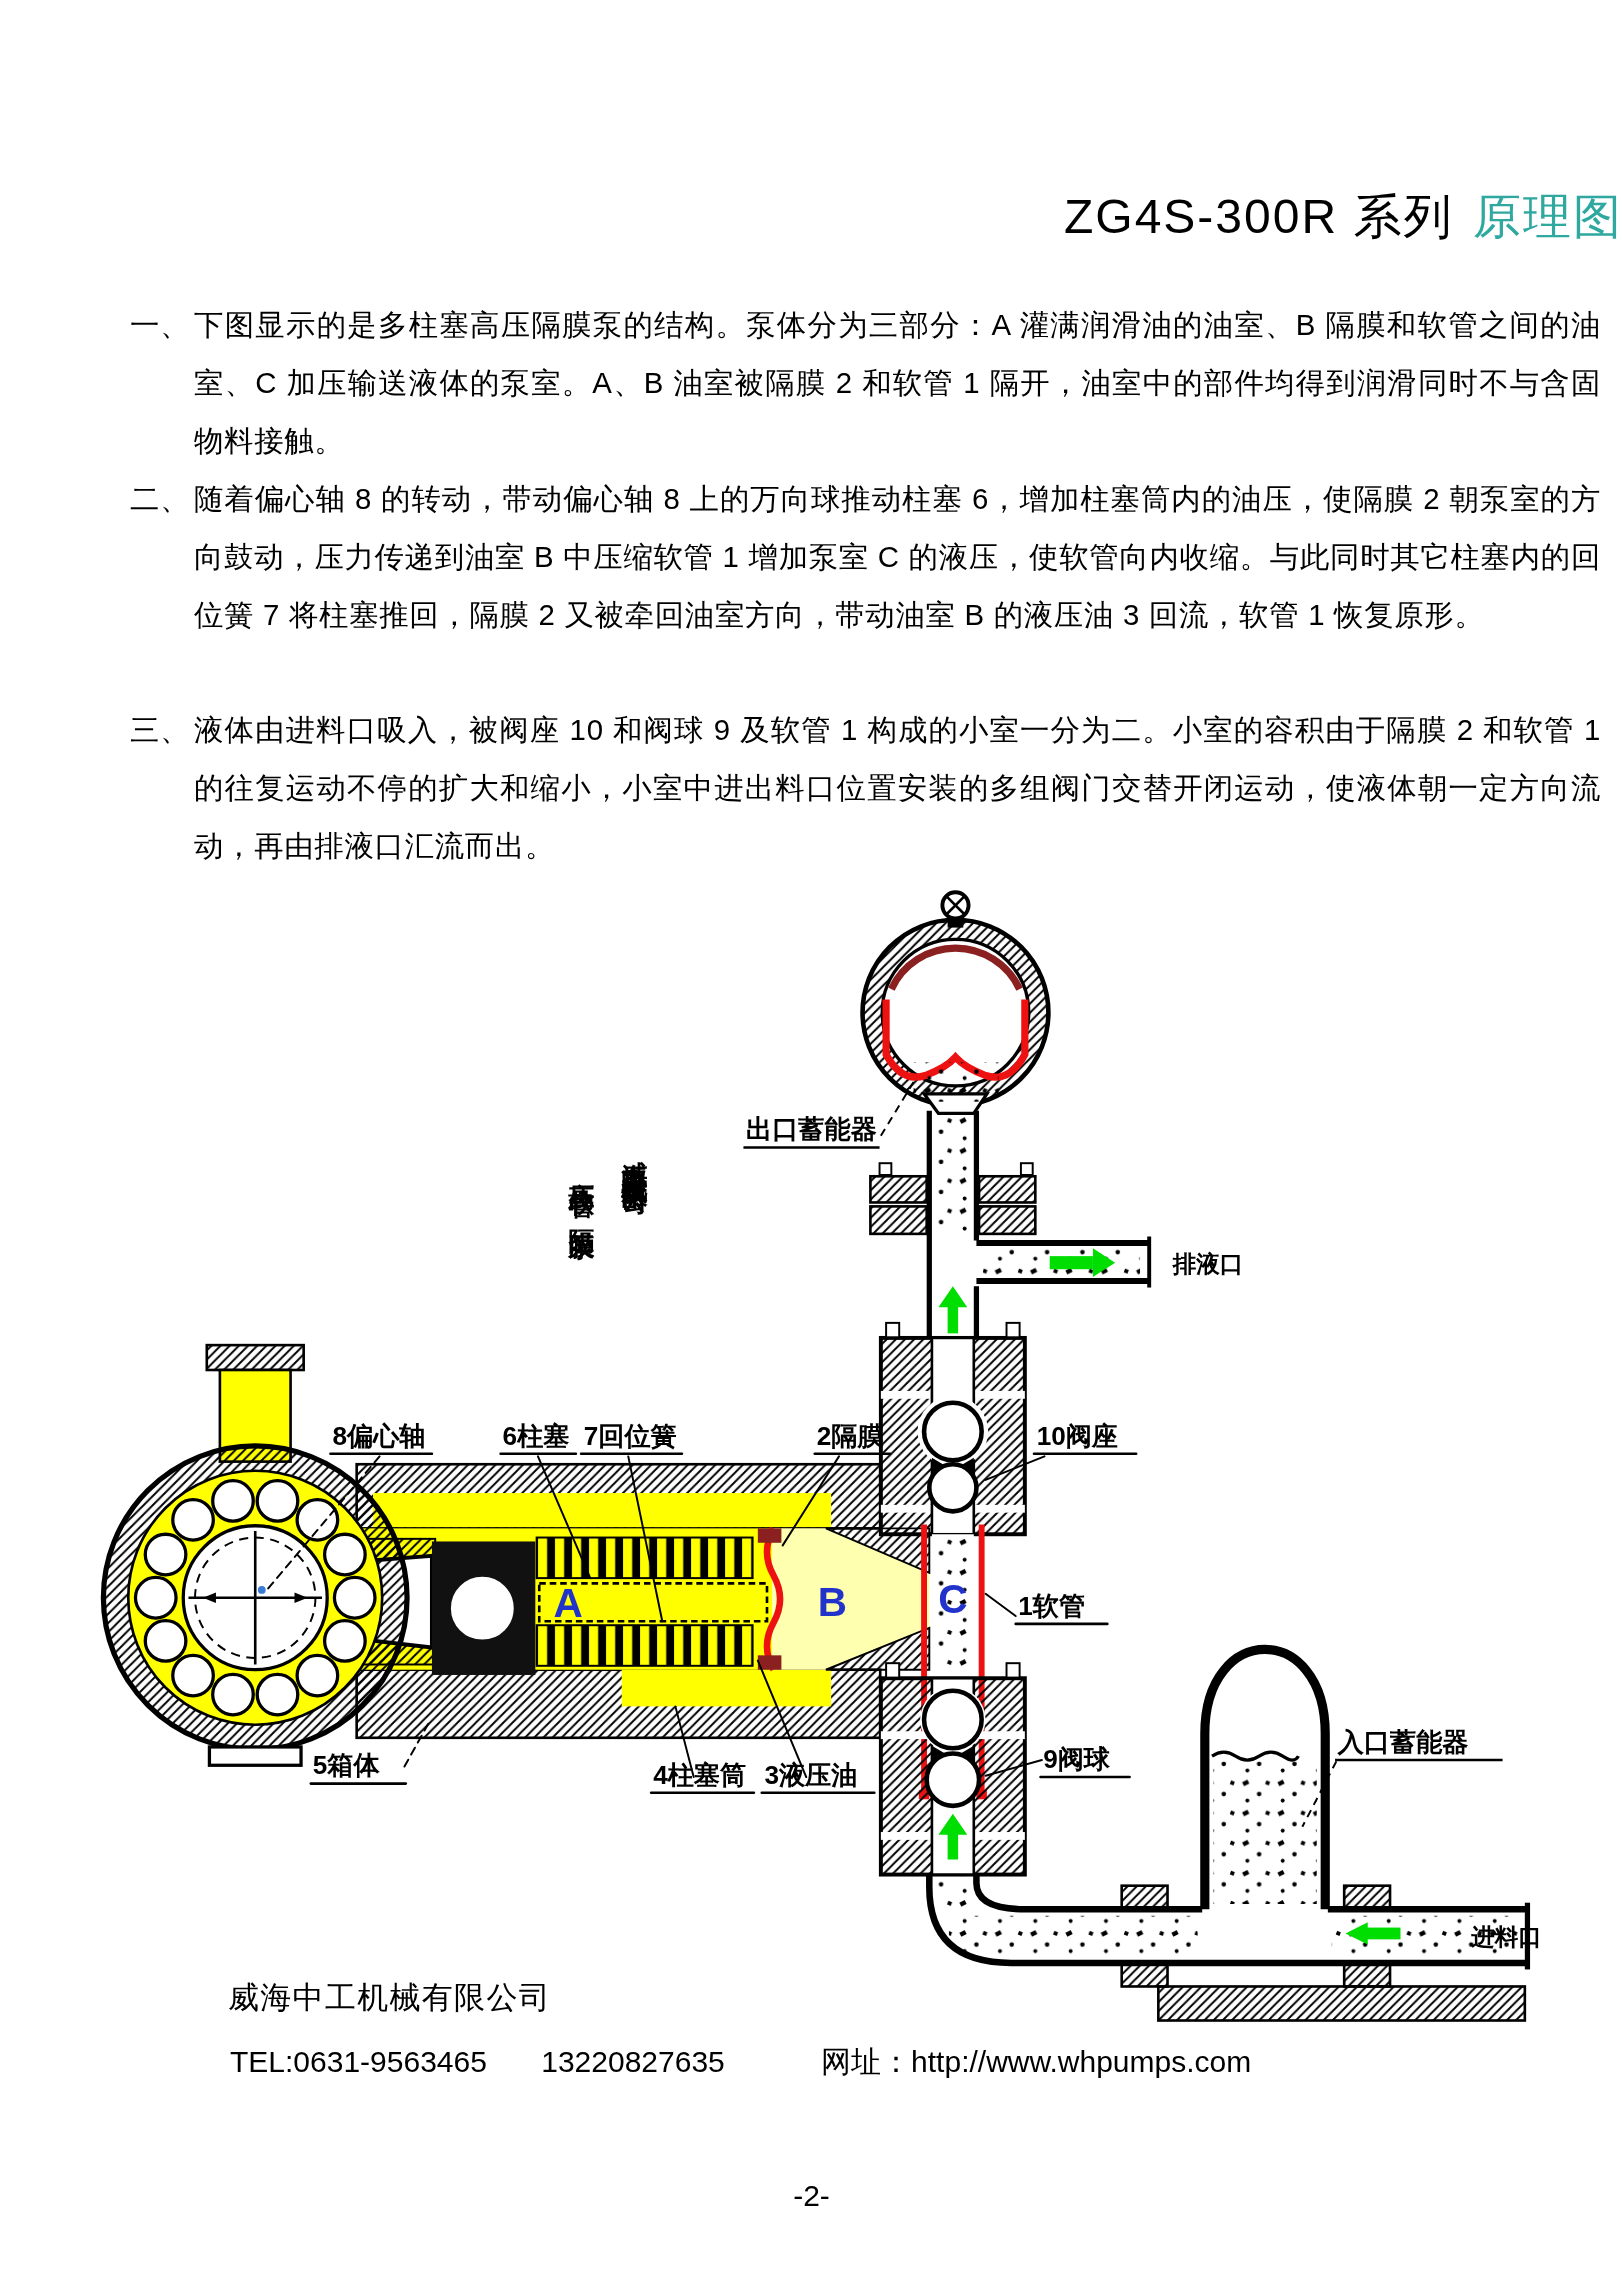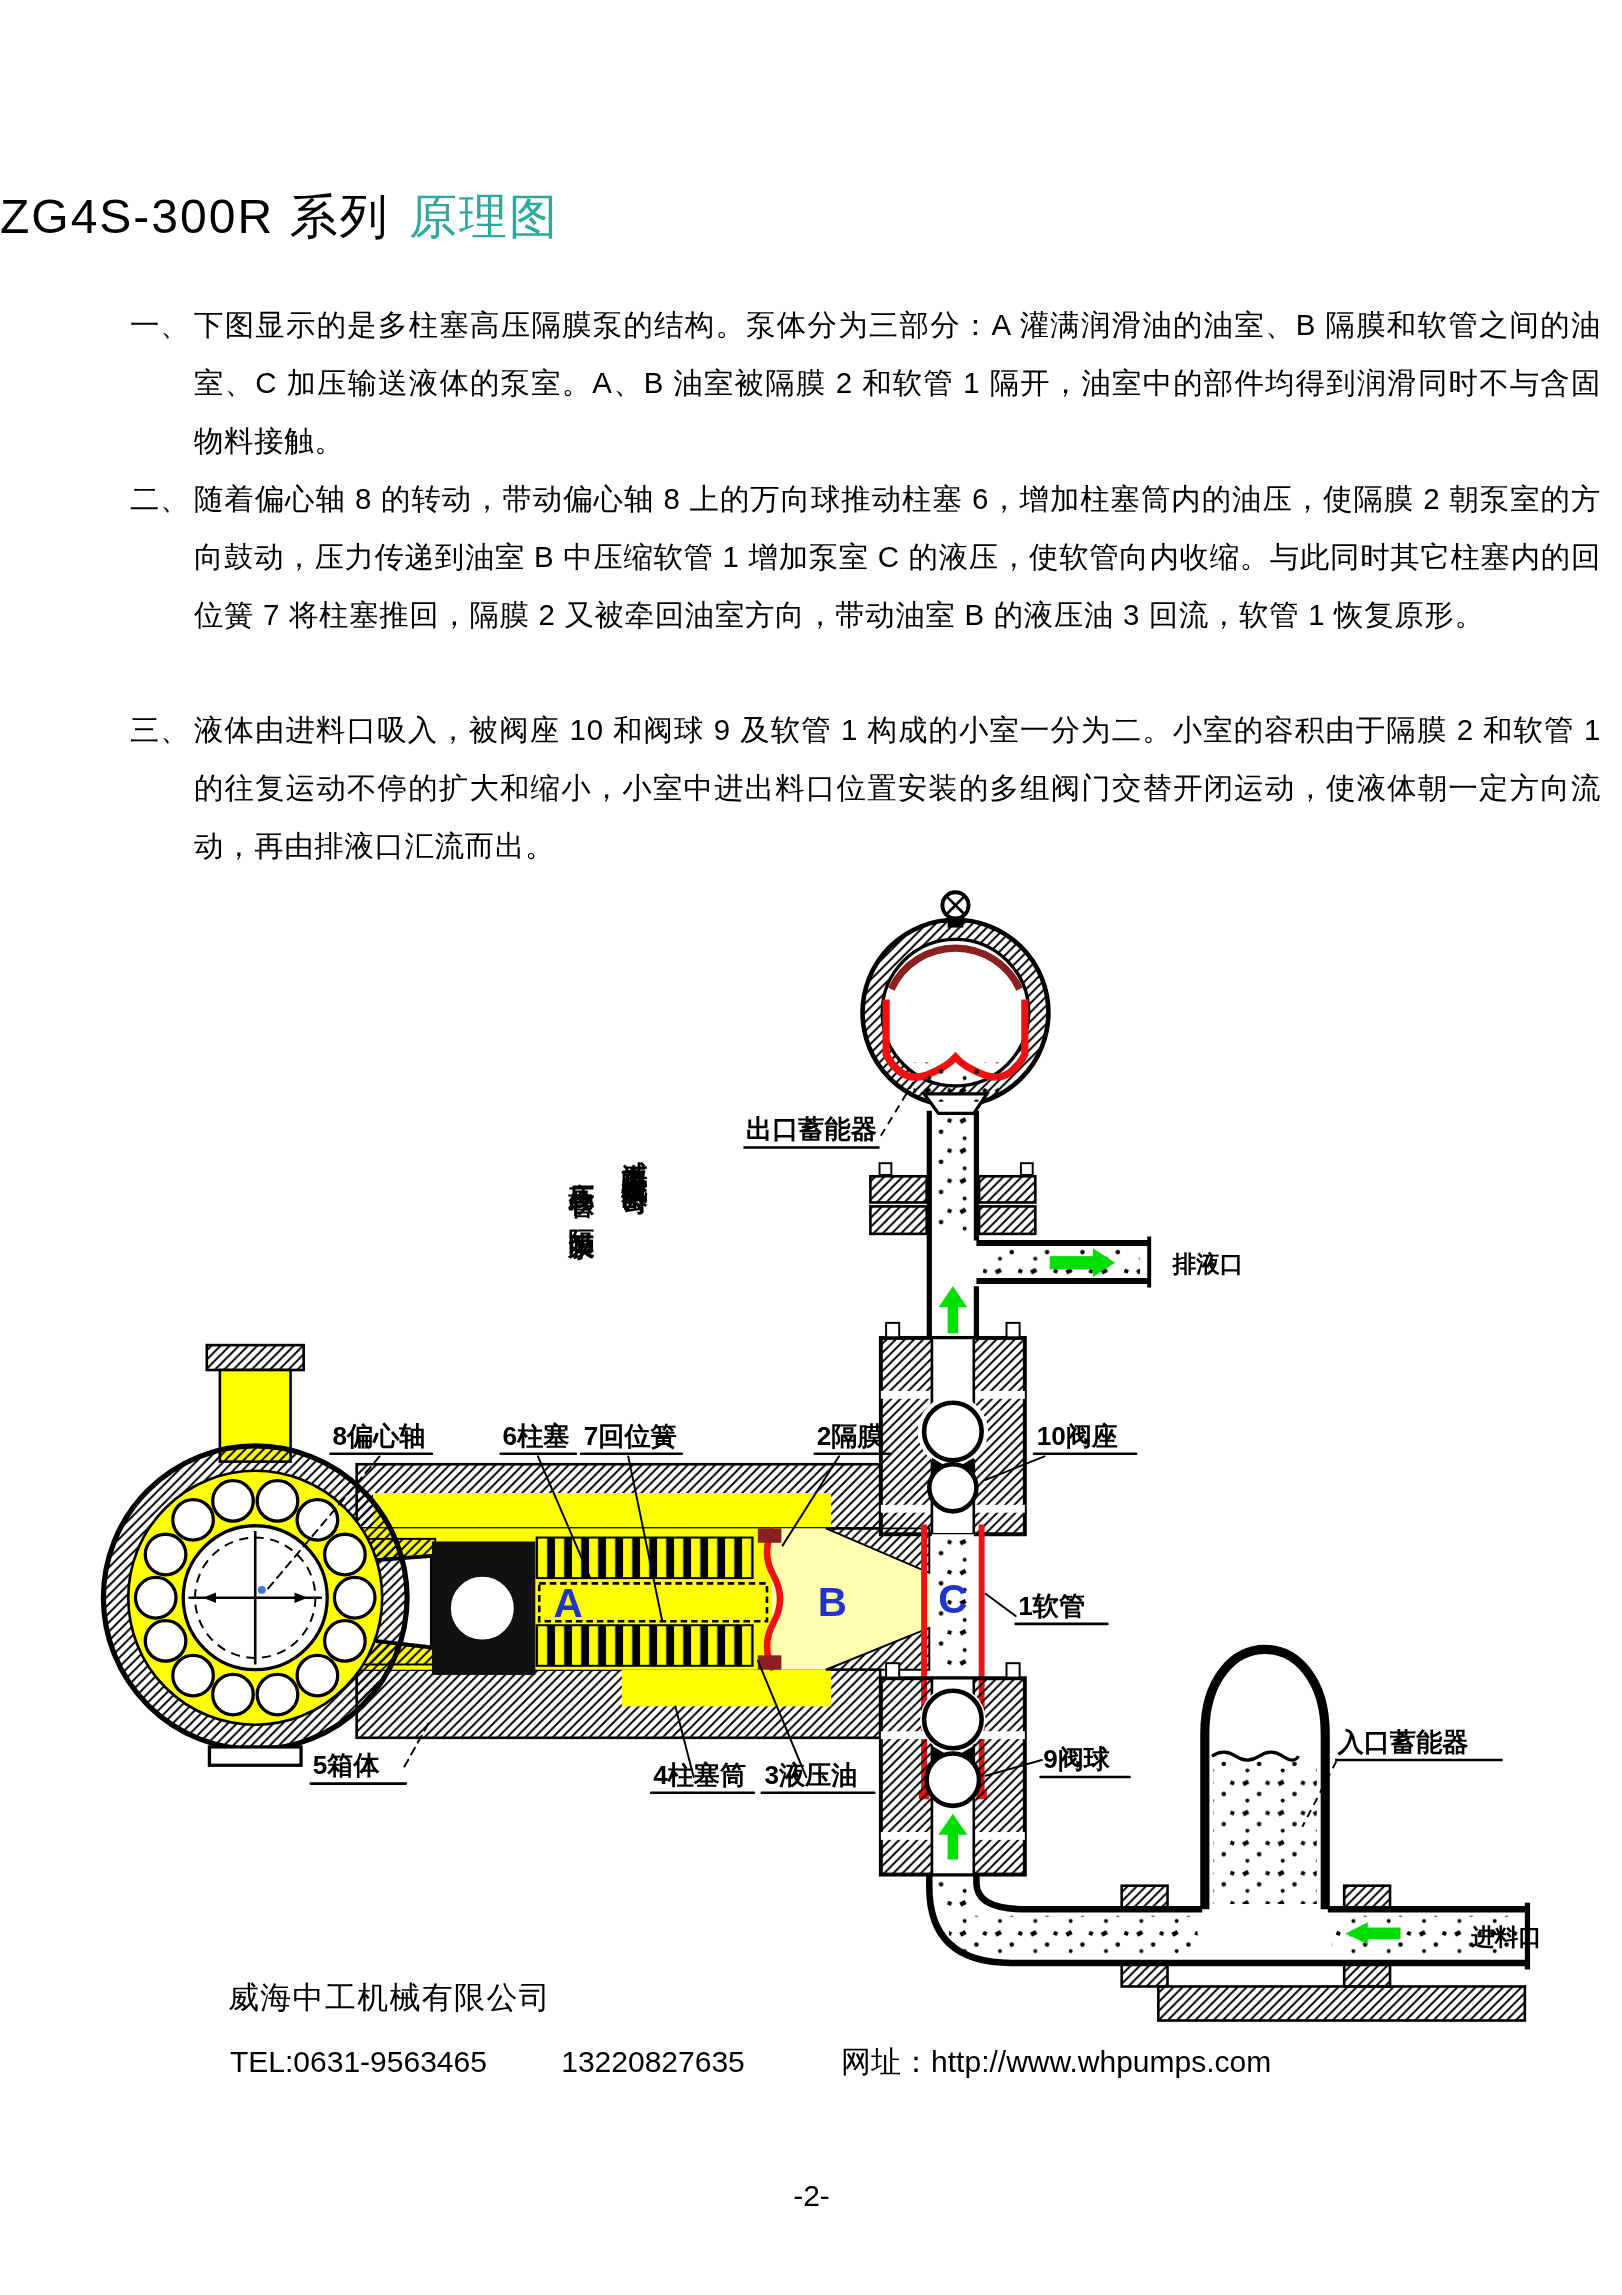--- a/index.html
+++ b/index.html
@@ -2,42 +2,42 @@
 <html style="font-size:10.5px"><head>
 <meta charset="utf-8">
 <style>
   html,body{margin:0;padding:0;}
   body{
     width:1623px;height:2295px;position:relative;background:#ffffff;
     font-family:"Liberation Sans","DejaVu Sans",sans-serif;color:#000;
     overflow:hidden;
   }
   .title{
-    position:absolute;top:185px;left:0;width:1623px;text-align:left;
+    position:absolute;top:185px;left:0;width:1623px;text-align:right;
     font-size:48px;letter-spacing:2px;white-space:nowrap;font-weight:500;
   }
   .title .accent{color:#2fa8a0;margin-left:19.6px;}
   .para{
     position:absolute;left:130px;width:1407px;padding-left:64px;
     font-size:29.4px;line-height:58px;text-align:justify;letter-spacing:0.7px;
   }
   .para .marker{position:absolute;left:0;top:0;}
   #para1{top:296px;}
   #para2{top:470px;}
   #para3{top:701px;}
   #diagram-svg{position:absolute;left:0;top:870px;}
   .vtext{
     position:absolute;writing-mode:vertical-rl;text-orientation:upright;
     font-size:26px;letter-spacing:3.3px;font-weight:600;white-space:nowrap;
   }
   #vtext-brand{left:618px;top:1140px;}
   #vtext-product{left:565px;top:1162px;}
   .footer-company{position:absolute;left:228px;top:1977px;font-size:31px;letter-spacing:1.3px;}
   .footer-contact{position:absolute;left:230px;top:2042px;font-size:30px;white-space:nowrap;}
-  .footer-contact .tel2{margin-left:66px;}
+  .footer-contact .tel2{margin-left:46px;}
   .footer-contact .web{margin-left:88px;}
   .page-number{position:absolute;top:2179px;left:0;width:1623px;text-align:center;font-size:30px;}
   svg text{font-family:"Liberation Sans","DejaVu Sans",sans-serif;}
   .plabel{font-size:40px;font-weight:700;fill:#000;}
   .portlabel{font-size:36px;font-weight:700;fill:#000;}
   .chamber{font-size:62px;font-weight:700;fill:#2233cc;}
 </style>
 </head>
 <body>
 

